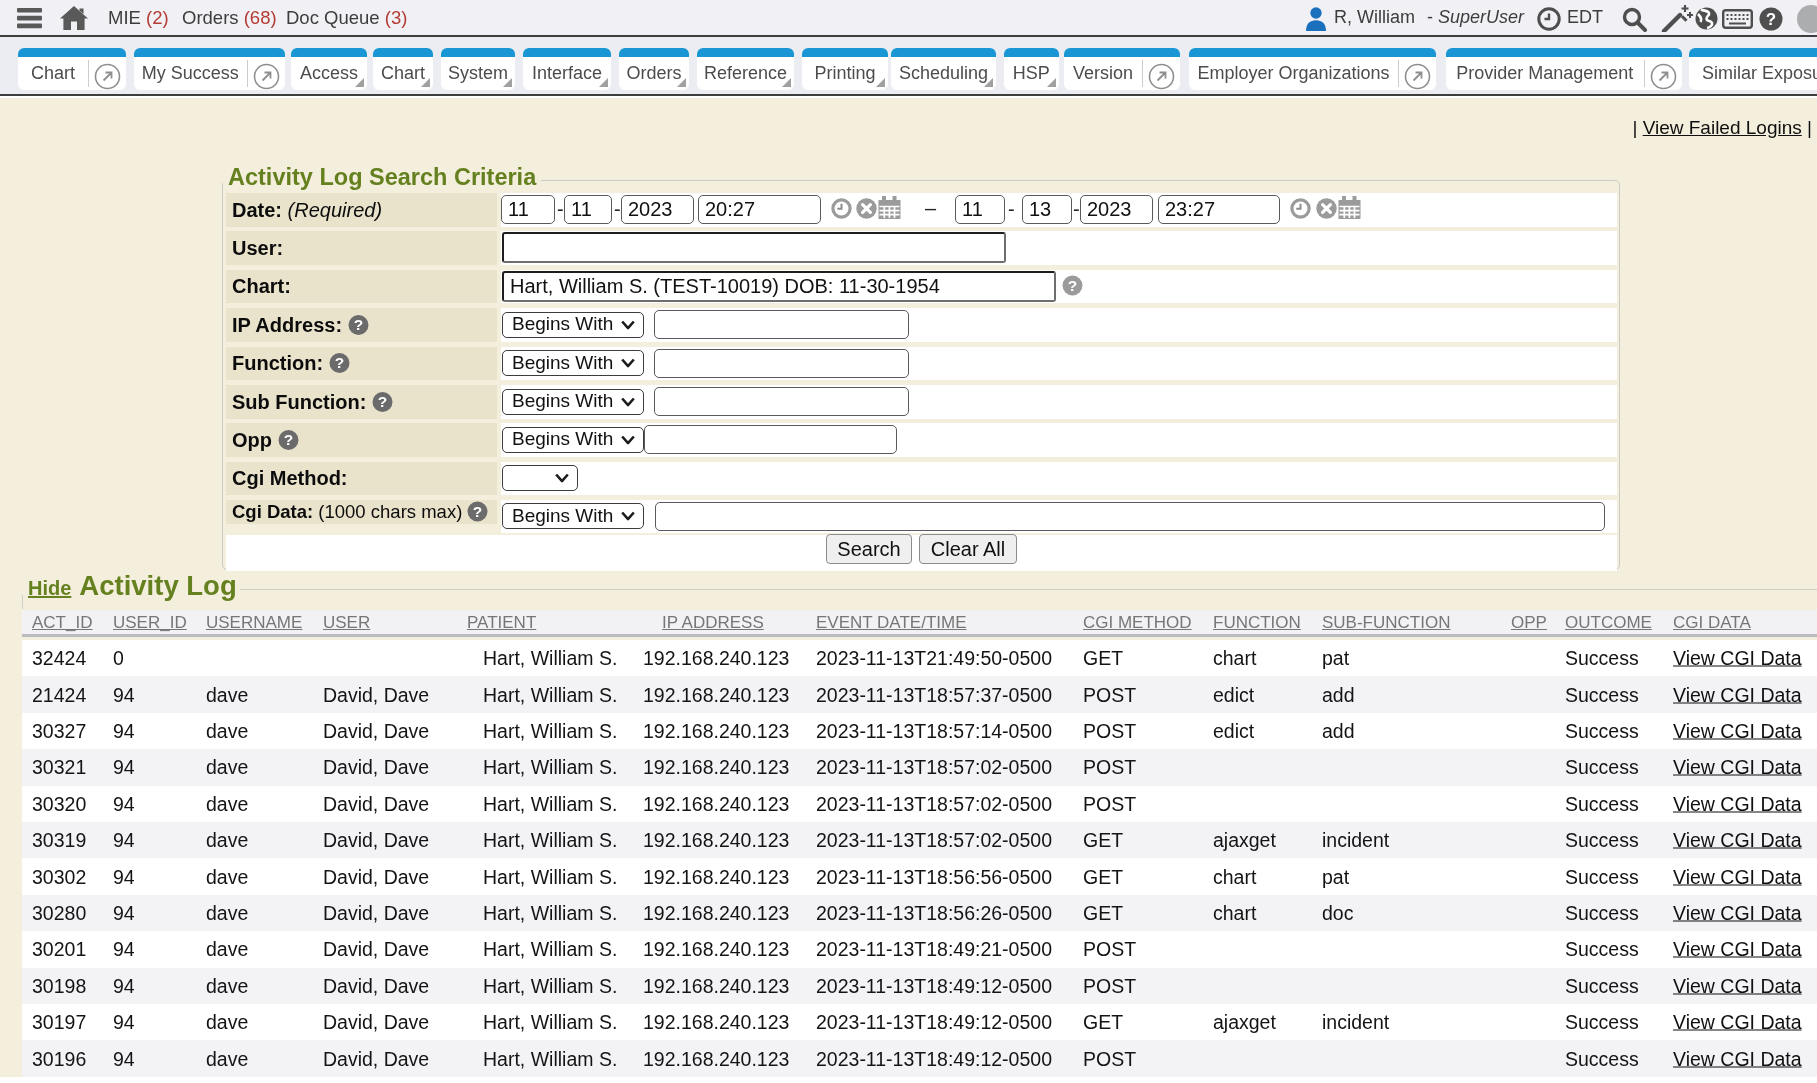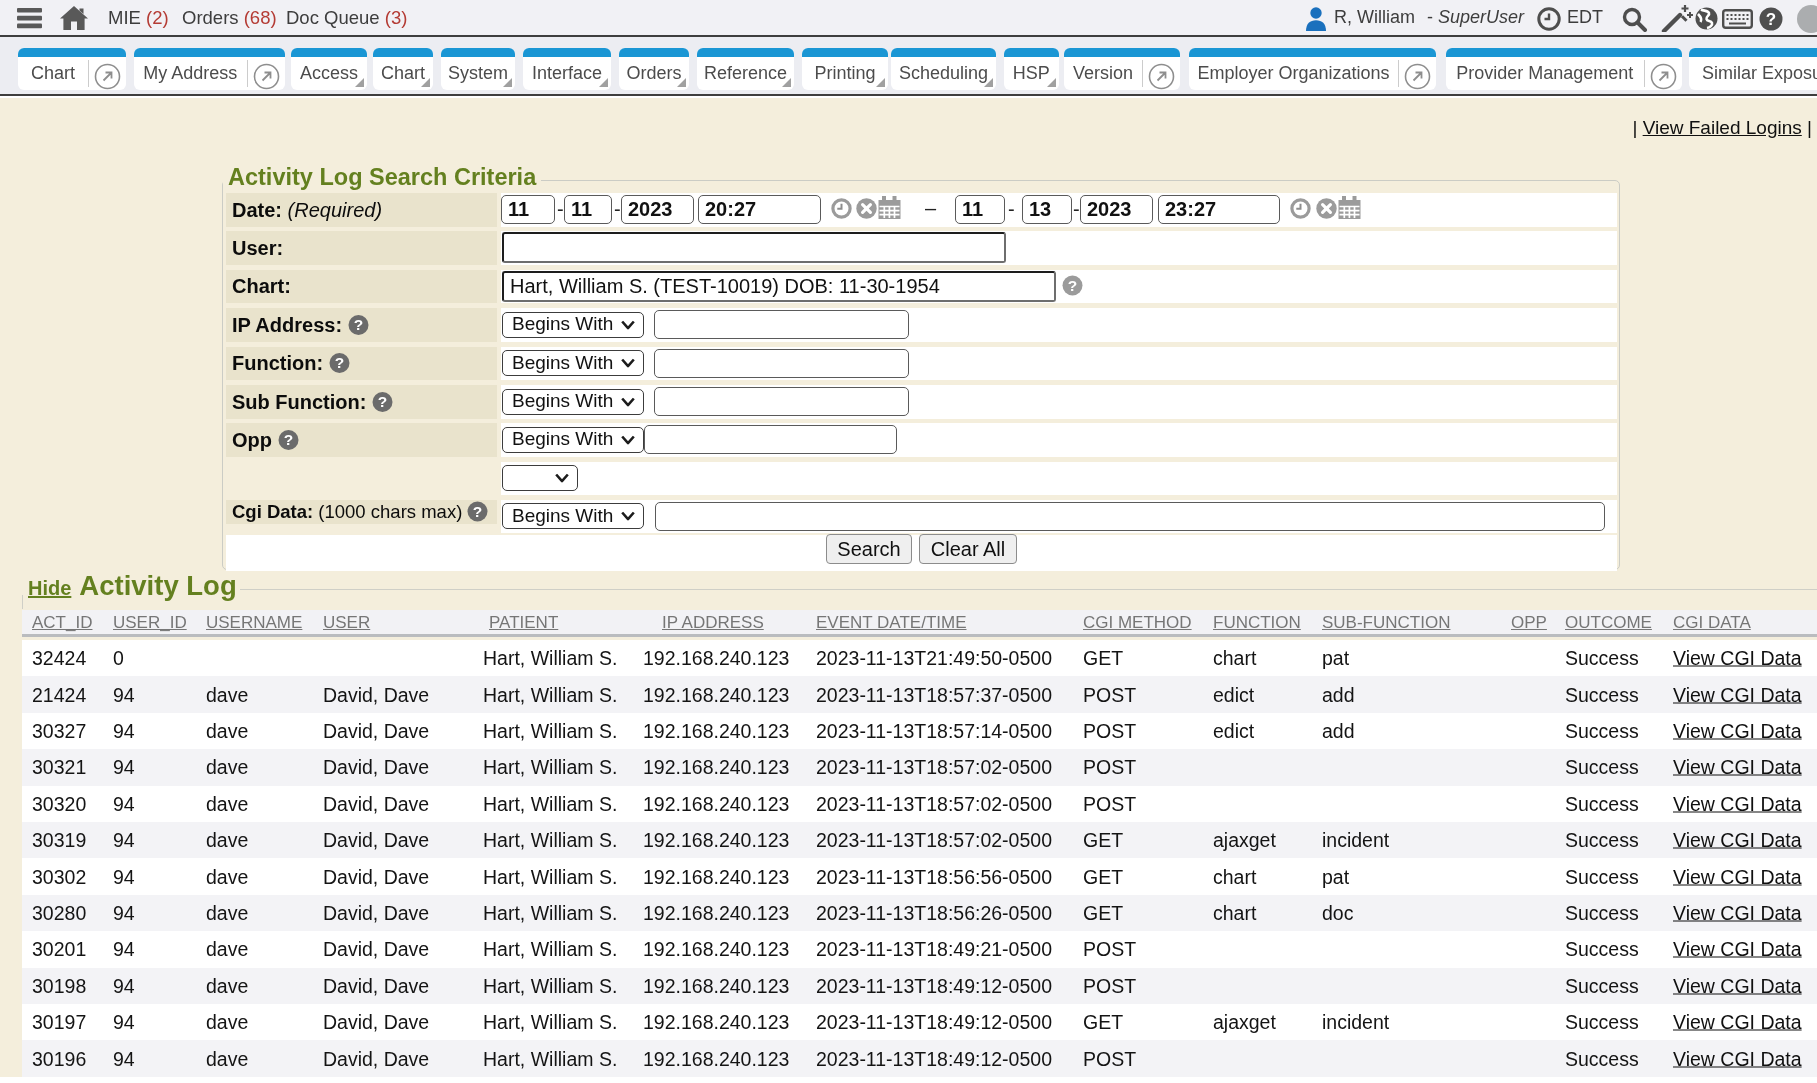--- a/index.html
+++ b/index.html
@@ -31,21 +31,21 @@
   border:1px solid #cbccc5; border-radius:5px; }
 #critlegend { position:absolute; left:223px; top:66px; font-size:23.5px; font-weight:bold;
   color:#64801f; background:#f4eedc; padding:0 5px; white-space:nowrap; }
 .lblcell { position:absolute; left:226px; width:271px; background:#e9e3cc;text-align:center; }
 .inpcell { position:absolute; left:501px; width:1116px; background:#fff; }
 .flbl { position:absolute; left:6px; top:50%; transform:translateY(-50%); font-size:20px;
   color:#0c0c0c; white-space:nowrap; }
 .flbl b { font-weight:bold; }
 .ti { position:absolute; background:#fff; border:1.5px solid #4a4a4a; border-radius:5px;
   font-size:20px; color:#111; padding:0 6px; display:flex; align-items:center; }
-.tid { border-width:1px; border-color:#5a5a5a;font-weight:bold;}
+.tid { border-width:1px; border-color:#5a5a5a;}
 .sel { position:absolute; background:#fff; border:1.5px solid #3c3c3c; border-radius:5px;
   font-size:19px; color:#111; display:flex; align-items:center; padding-left:9px; }
 .sel svg { position:absolute; right:8px; top:50%; transform:translateY(-50%); }
 .big { border:2px solid; border-color:#1d1d1d #6e6e6e #6e6e6e #1d1d1d; border-radius:3px; }
 .dash { position:absolute; font-size:20px; color:#222; }
 .btn { position:absolute; background:#efefef; border:1.5px solid #8c8c8c; border-radius:4px;
   font-size:20px; color:#101010; display:flex; align-items:center; justify-content:center; }
 .qic { display:inline-block; vertical-align:-4px; }
 
 #alhead { position:absolute; left:28px; top:472px; white-space:nowrap; }
@@ -120,21 +120,21 @@
       <div class="blue"></div>
       <div class="lbl">Chart</div>
       <div class="div"></div>
       <svg class="ico" viewBox="0 0 27 27">
         <circle cx="13.5" cy="13.5" r="12" fill="none" stroke="#8e8e8e" stroke-width="1.6"></circle>
         <path d="M9.5 17.5 L17 10 M11.5 9.5 H17.5 V15.5" fill="none" stroke="#8e8e8e" stroke-width="1.8"></path>
       </svg>
     </div>
 <div class="tab hasicon" style="left:133.5px;width:151.5px">
       <div class="blue"></div>
-      <div class="lbl">My Address</div>
+      <div class="lbl">My Success</div>
       <div class="div"></div>
       <svg class="ico" viewBox="0 0 27 27">
         <circle cx="13.5" cy="13.5" r="12" fill="none" stroke="#8e8e8e" stroke-width="1.6"></circle>
         <path d="M9.5 17.5 L17 10 M11.5 9.5 H17.5 V15.5" fill="none" stroke="#8e8e8e" stroke-width="1.8"></path>
       </svg>
     </div>
 <div class="tab" style="left:291px;width:76px">
       <div class="blue"></div>
       <div class="lbl">Access</div>
       <div class="corner"></div>
@@ -336,20 +336,23 @@
     </div>
 <div class="inpcell" style="top:325px;height:33.5px">
       <div class="sel" style="left:1px;top:3.5px;width:142px;height:26px">
         <span style="margin-top:-1px">Begins With</span>
         <svg width="14" height="9" viewBox="0 0 14 9">
           <path d="M1.2 1 L7 7.6 L12.8 1" stroke="#1c1c1c" stroke-width="2.6" fill="none"></path>
         </svg>
       </div>
       <div class="ti tid" style="left:143px;top:2px;width:253px;height:29px;font-size:20px"></div>
     </div>
+<div class="lblcell" style="top:363.5px;height:33.5px">
+      <div class="flbl"><b>Cgi Method:</b></div>
+    </div>
 <div class="inpcell" style="top:363.5px;height:33.5px">
       <div class="sel" style="left:1px;top:3.5px;width:76px;height:26px">
         <svg width="14" height="9" viewBox="0 0 14 9">
           <path d="M1.2 1 L7 7.6 L12.8 1" stroke="#1c1c1c" stroke-width="2.6" fill="none"></path>
         </svg>
       </div>
     </div>
 <div class="lblcell" style="top:401.5px;height:24px">
       <div class="flbl" style="font-size:18.5px"><b>Cgi Data:</b> (1000 chars max) <svg class="qic" width="21" height="21" viewBox="0 0 21 21">
           <circle cx="10.5" cy="10.5" r="10" fill="#6b6b6b"></circle>
@@ -371,21 +374,21 @@
     </div>
 <div id="alhead"><a class="blk" style="color:#64801f" href="#">Hide</a><span>Activity Log</span></div>
 <div id="alline"></div>
 <div id="albord"></div>
 <div id="altable">
 <div id="althead">
         <span class="hc" style="left:10px">ACT_ID</span>
         <span class="hc" style="left:91px">USER_ID</span>
         <span class="hc" style="left:184px">USERNAME</span>
         <span class="hc" style="left:301px">USER</span>
-        <span class="hc" style="left:467px">PATIENT</span>
+        <span class="hc" style="left:445px">PATIENT</span>
         <span class="hc" style="left:640px">IP ADDRESS</span>
         <span class="hc" style="left:794px">EVENT DATE/TIME</span>
         <span class="hc" style="left:1061px">CGI METHOD</span>
         <span class="hc" style="left:1191px">FUNCTION</span>
         <span class="hc" style="left:1300px">SUB-FUNCTION</span>
         <span class="hc" style="left:1489px">OPP</span>
         <span class="hc" style="left:1543px">OUTCOME</span>
         <span class="hc" style="left:1651px">CGI DATA</span>
       </div>
 <div class="trow" style="top:30.0px">

